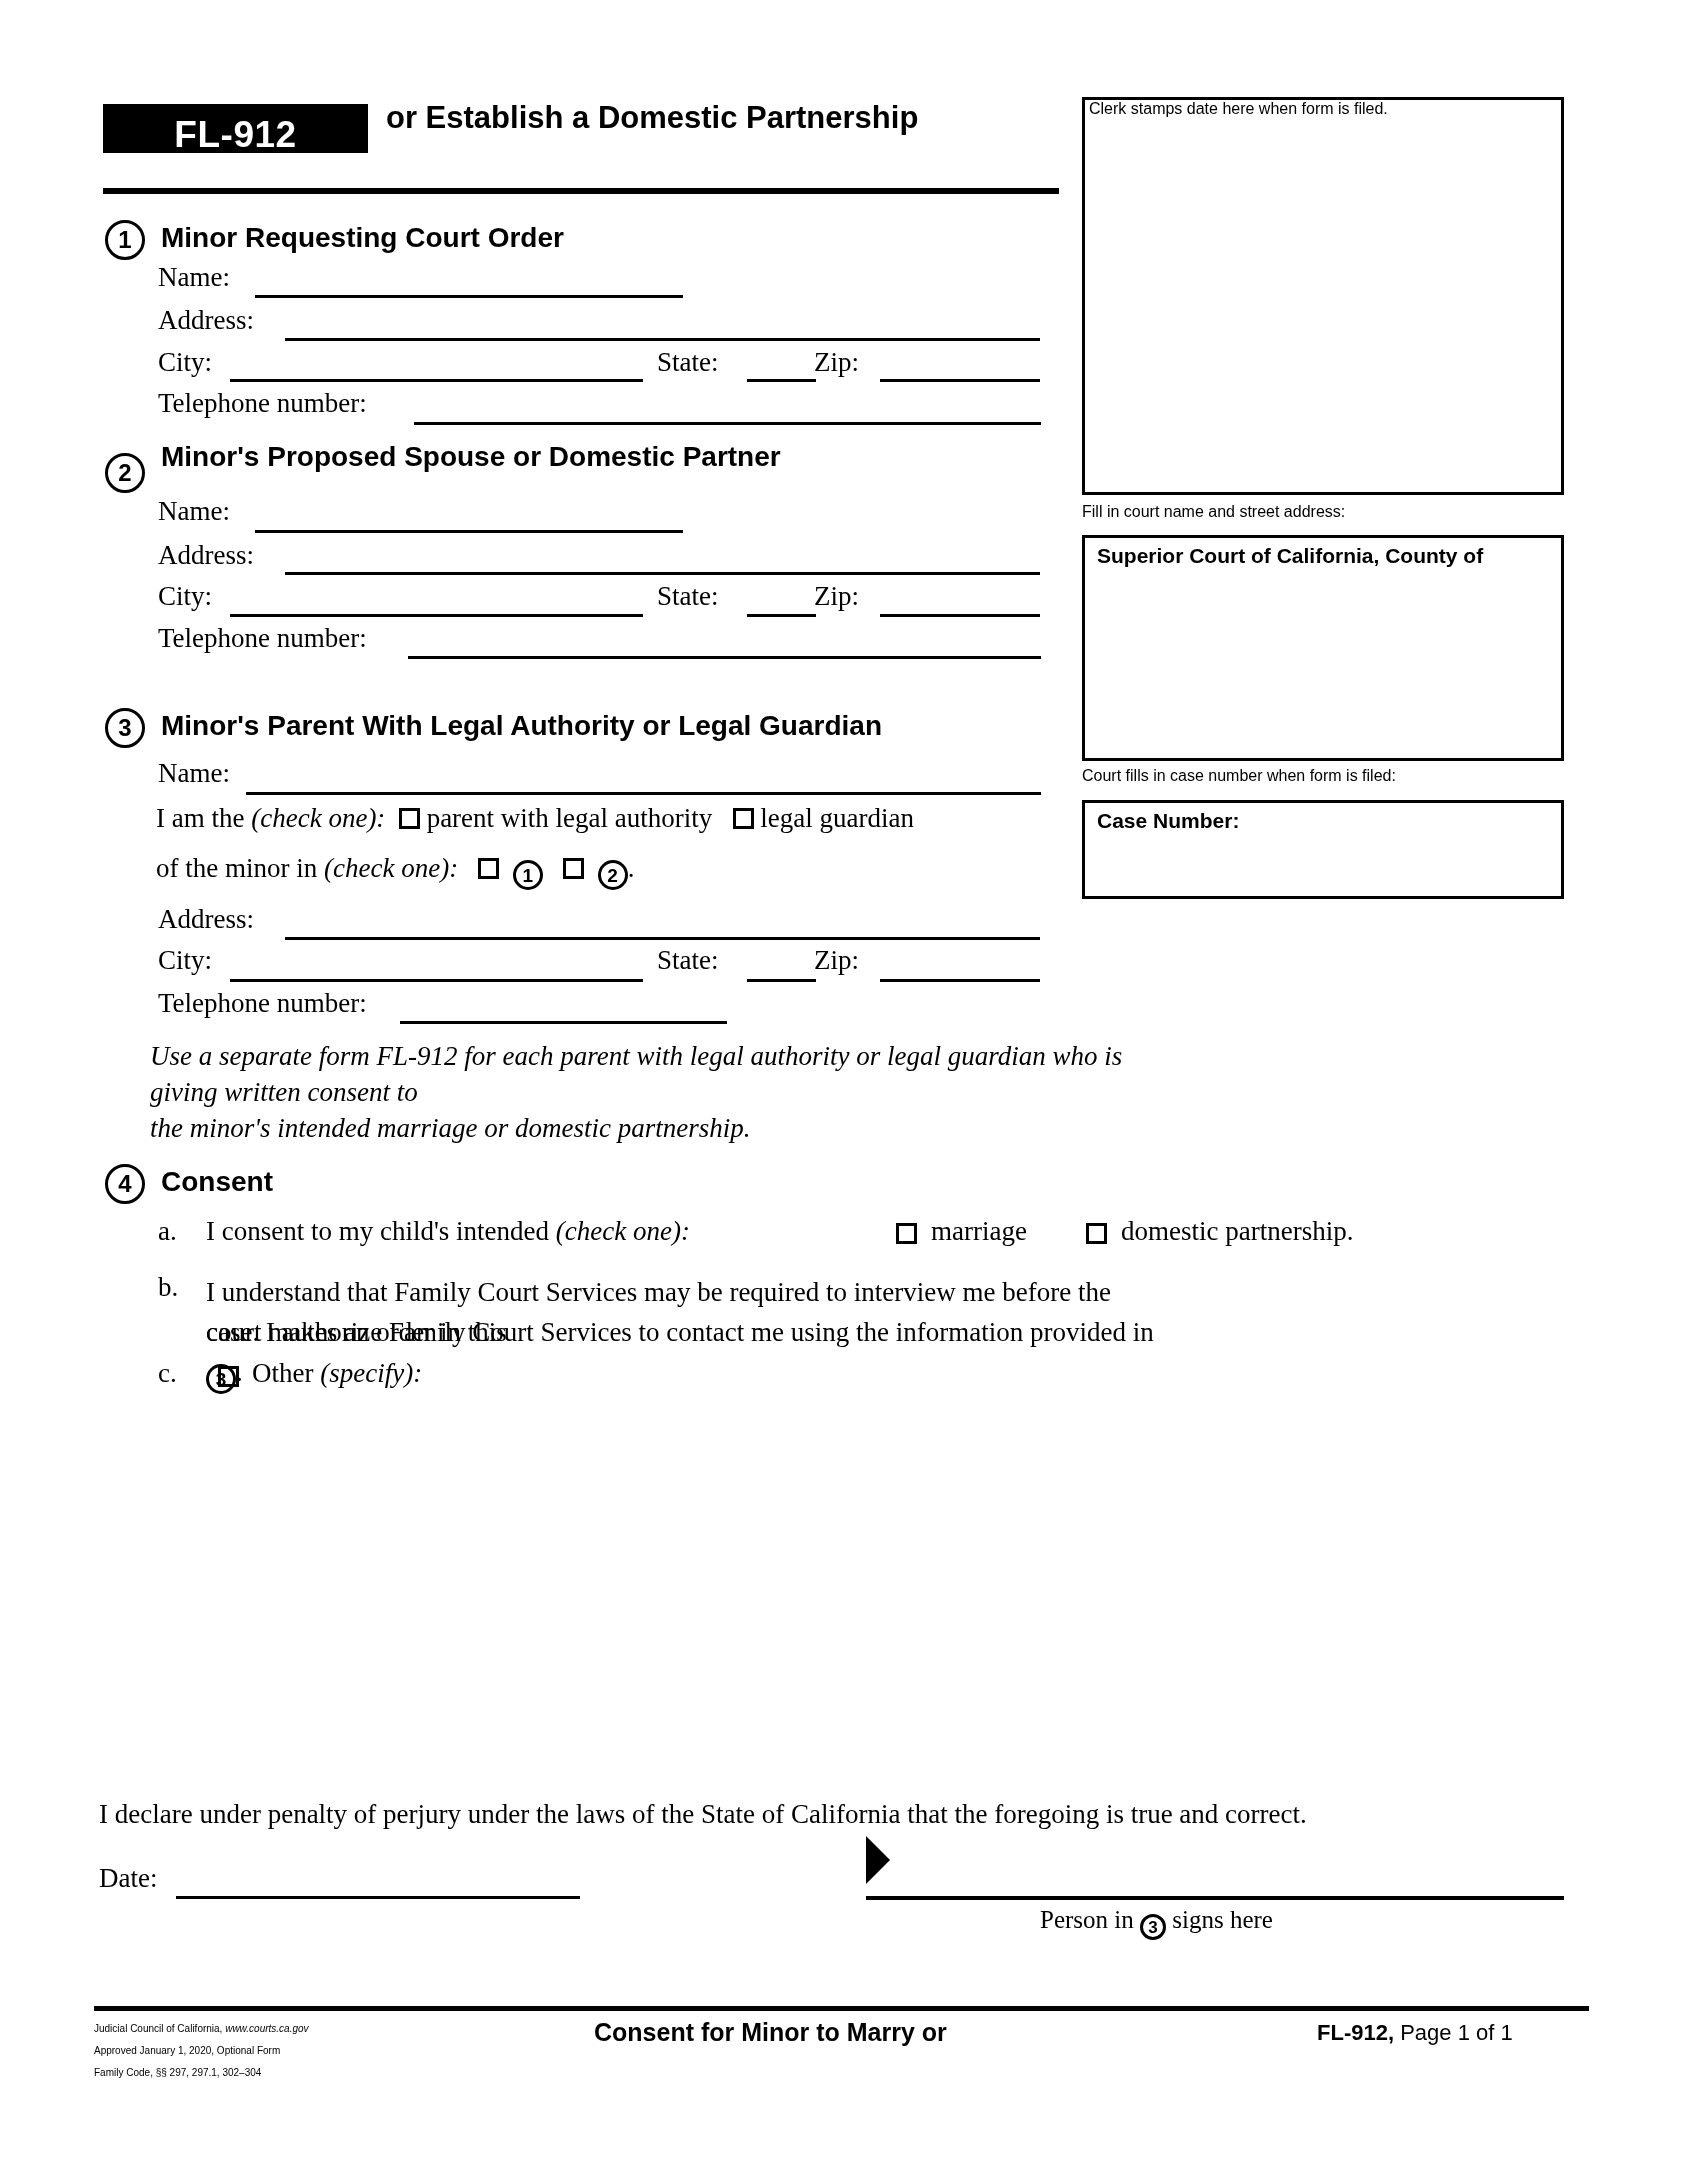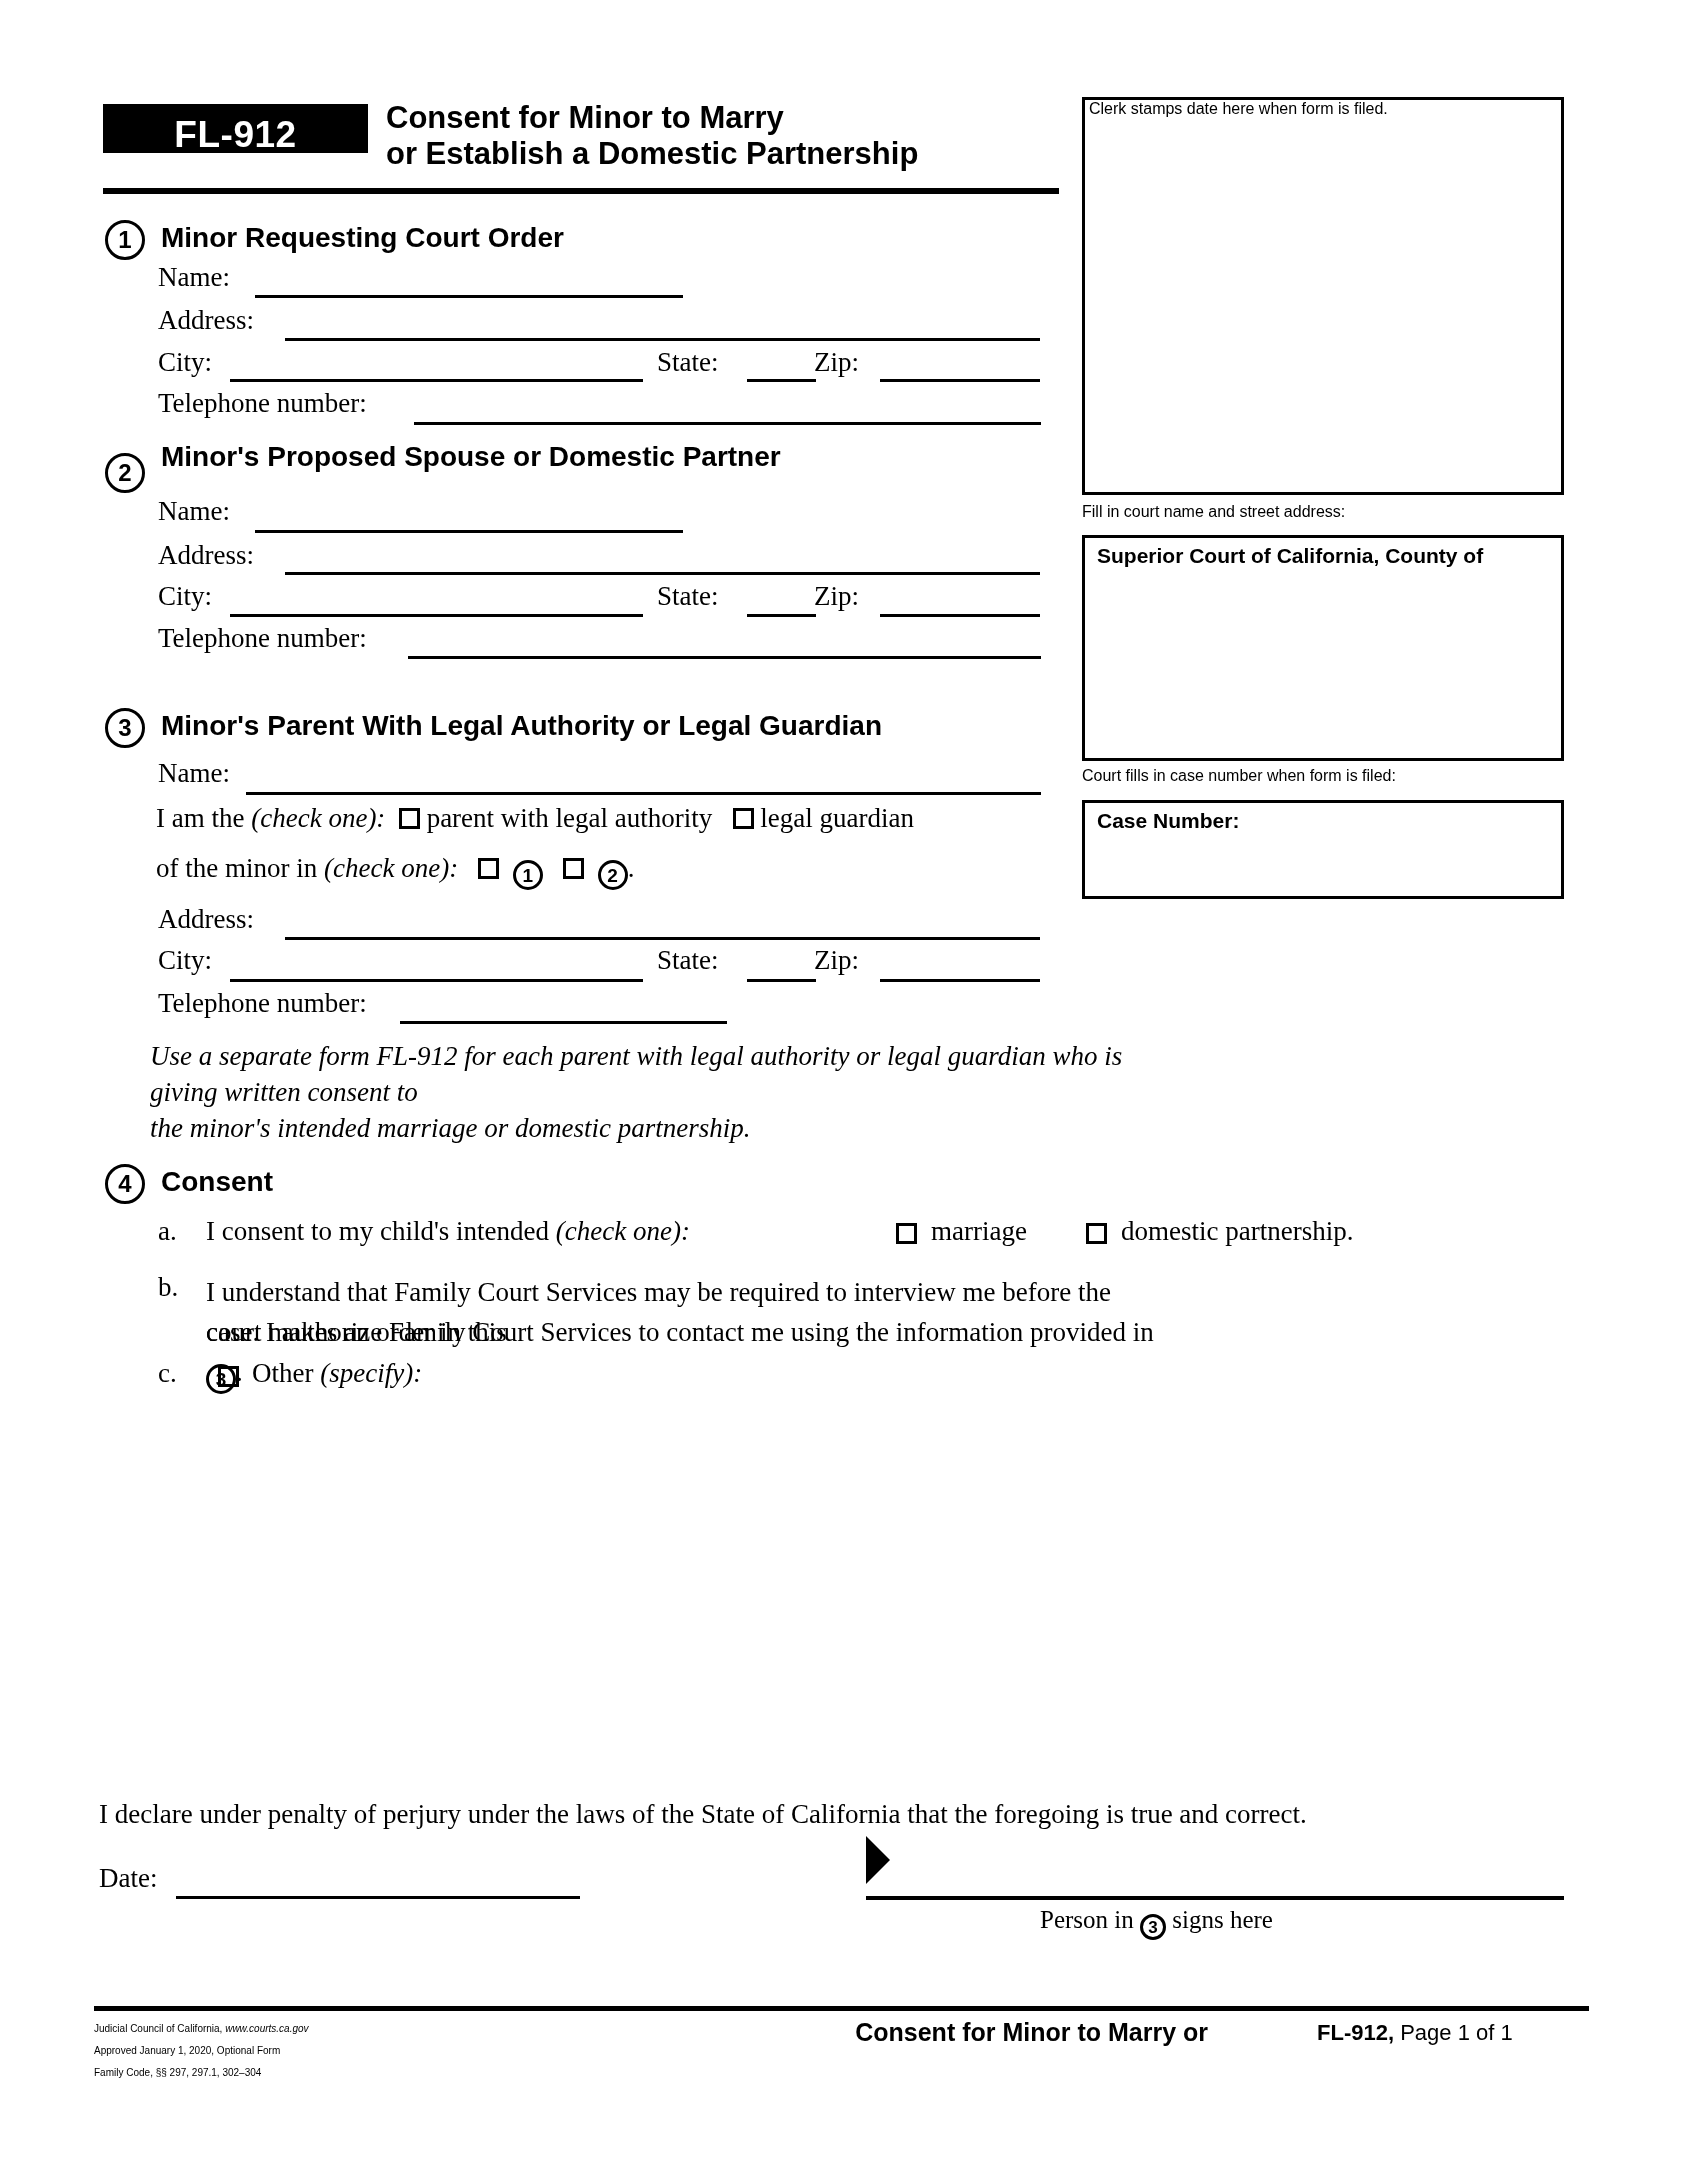--- a/index.html
+++ b/index.html
@@ -97,40 +97,39 @@
     position:absolute; font-size:25px; white-space:nowrap;
   }
 
   
   .foot-rule { position:absolute; left:94px; top:2006px; width:1495px; height:5px; background:#000; }
   .foot-left {
     position:absolute; left:94px; top:2018px;
     font-family:"Liberation Sans", sans-serif; font-size:10px; line-height:22px;
   }
   .foot-center {
-    position:absolute; left:594px; top:2016px; width:614px; text-align:right;
+    position:absolute; left:594px; top:2016px; width:614px; text-align:left;
     font-family:"Liberation Sans", sans-serif; font-weight:bold;
     font-size:25px; line-height:33px;
   }
   .foot-right {
     position:absolute; left:1317px; top:2020px;
     font-family:"Liberation Sans", sans-serif; font-size:22px; white-space:nowrap;
   }
   .foot-right b { font-weight:bold; }
 </style>
 </head>
 <body>
 
 <div class="page">
 
   <div class="hdr-box">
     <span>FL-912</span>
   </div>
   <div class="hdr-title">
-    <div>Consent for Minor to Marry</div>
     <div>or Establish a Domestic Partnership</div>
   </div>
   <div class="rule-thick"></div>
 
   <div class="cap" id="clerk-cap">Clerk stamps date here when form is filed.</div>
   <div class="rbox" id="clerk-box"></div>
 
   <div class="cap" id="court-cap">Fill in court name and street address:</div>
   <div class="rbox" id="court-box"></div>
   <div class="rbox-label" id="court-lbl">Superior Court of California, County of</div>

